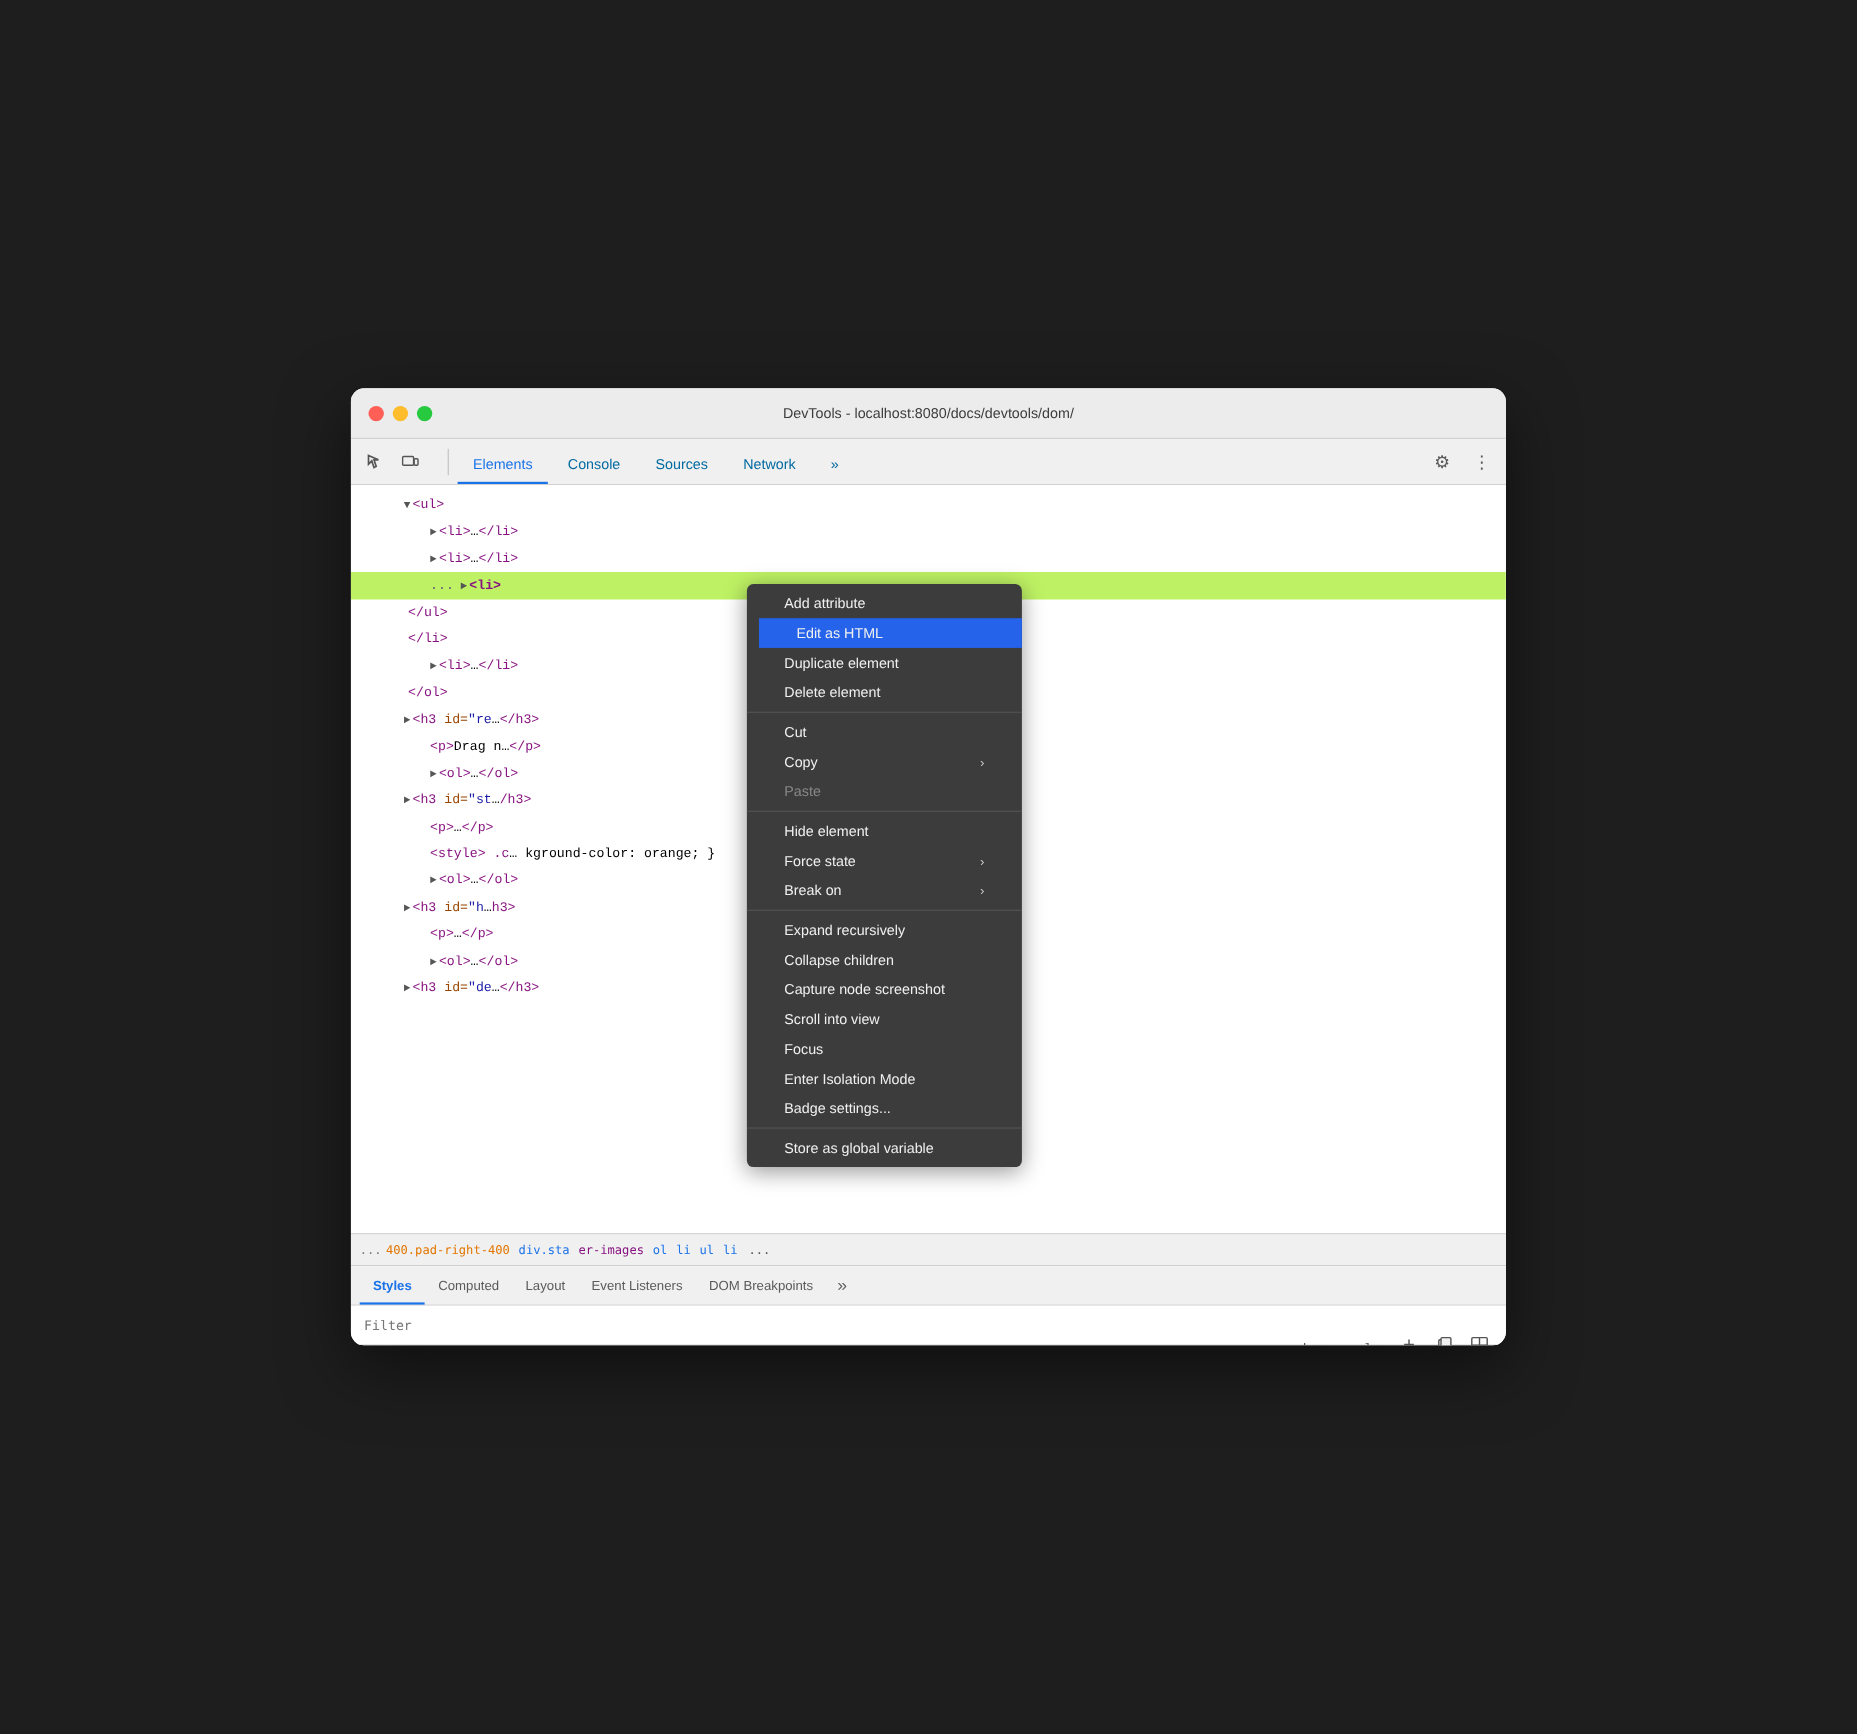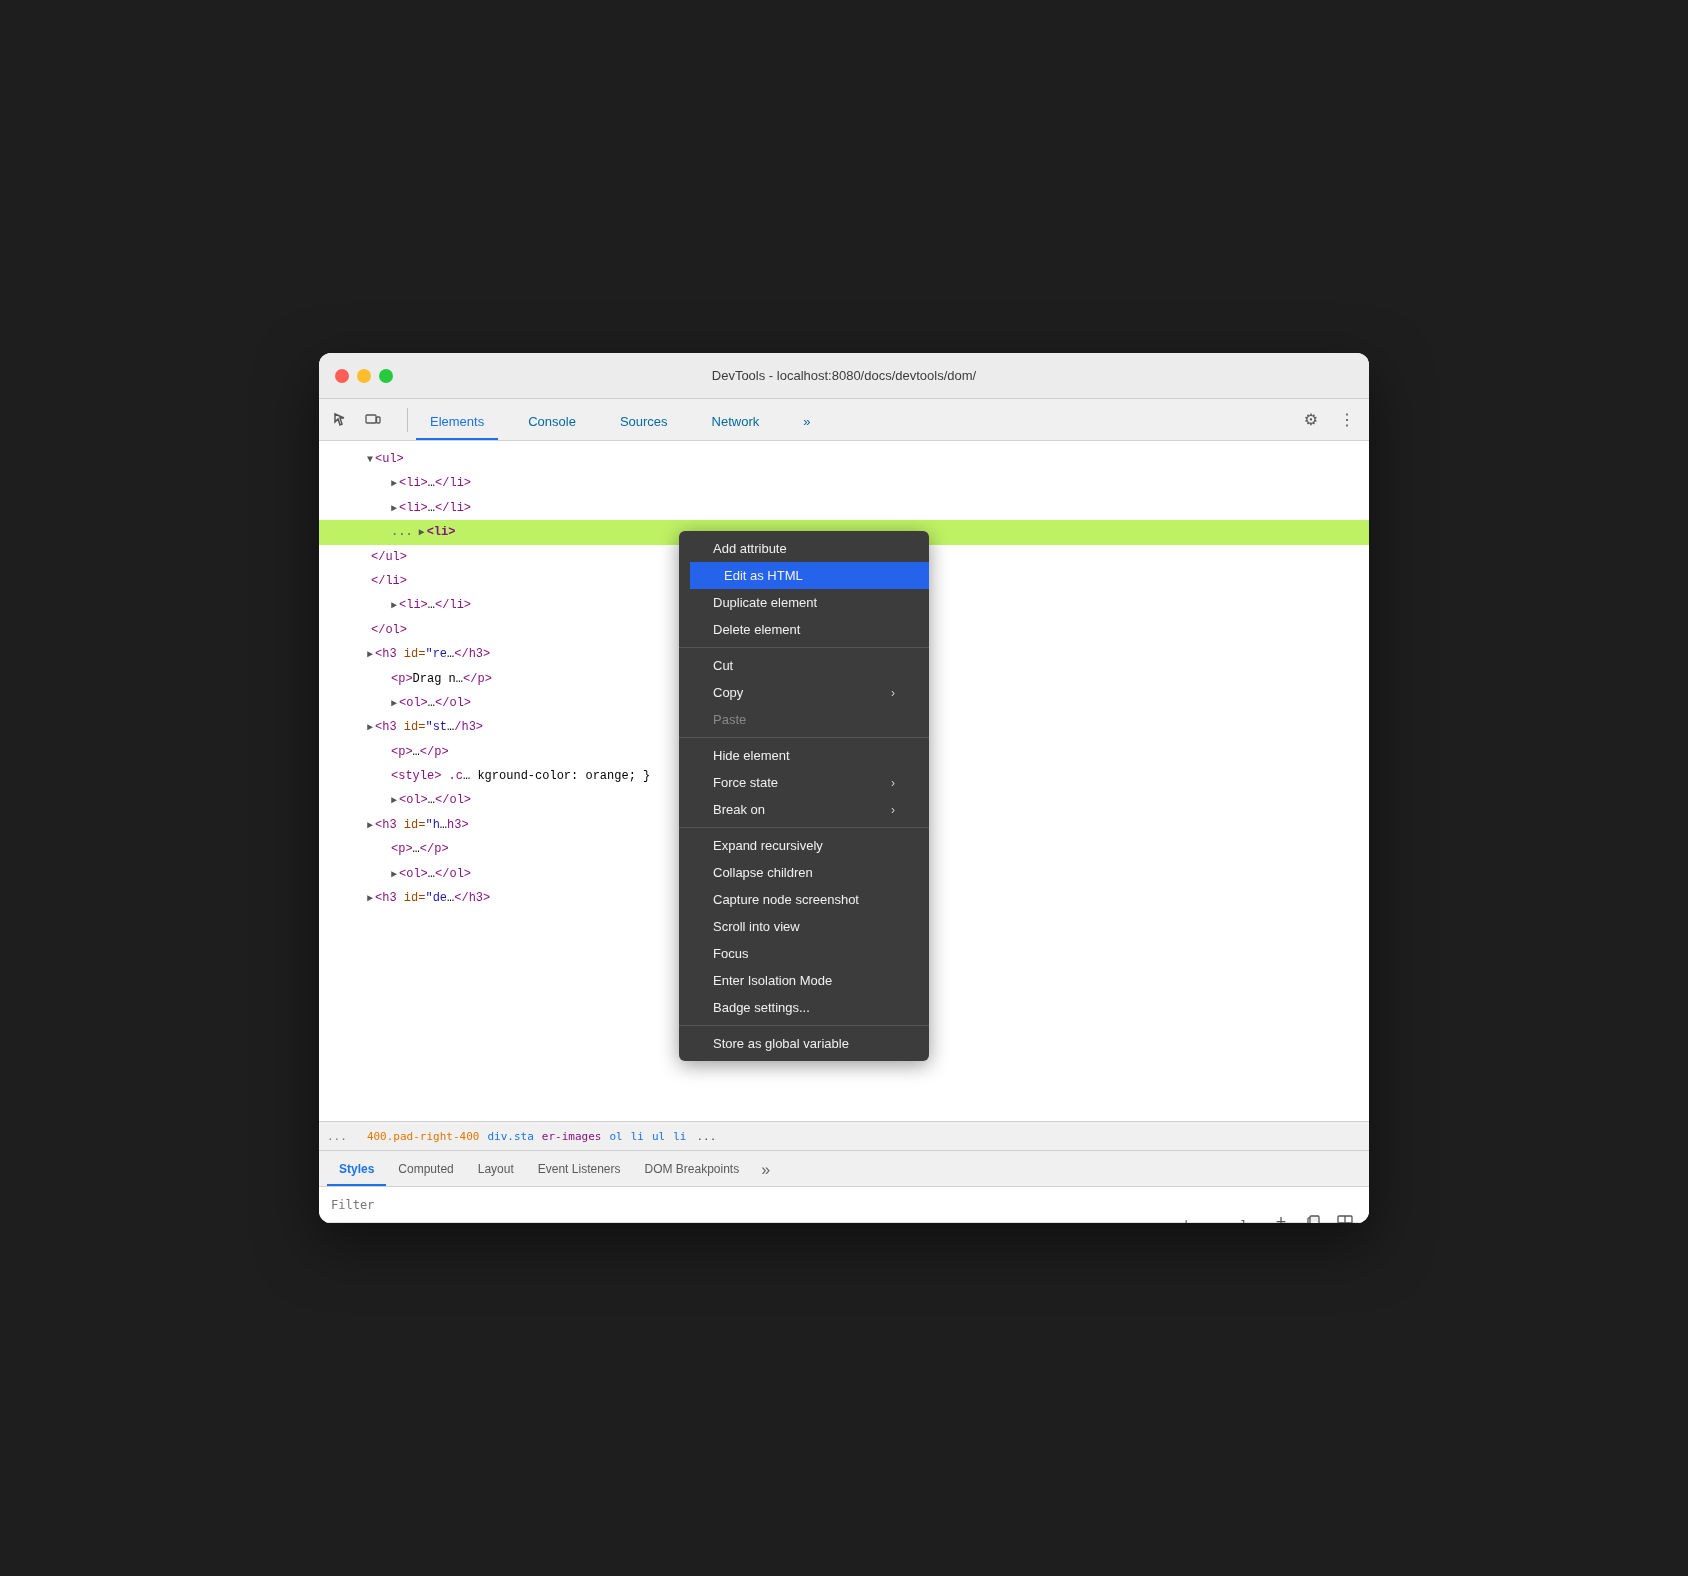--- a/index.html
+++ b/index.html
@@ -77,21 +77,21 @@
     .toolbar-divider {
       width: 1px;
       height: 24px;
       background: #c0c0c0;
       margin: 0 8px;
     }
     .toolbar-tabs {
       display: flex;
       height: 100%;
       align-items: flex-end;
-      gap: 16px;
+      gap: 4px;
     }
     .toolbar-tab {
       padding: 0 14px;
       height: 36px;
       display: flex;
       align-items: center;
       font-size: 13px;
       color: #0369a1;
       cursor: pointer;
       border-bottom: 2px solid transparent;
@@ -453,21 +453,21 @@
         <div class="context-menu-separator"></div>
         <div class="context-menu-item">
           <span>Store as global variable</span>
         </div>
       </div>
     </div>
   </div>
 
   <div class="breadcrumb-bar">
     <span class="breadcrumb-dots">...</span>
-    <span style="color:#e37600;cursor:pointer;margin-left:16px;">400.pad-right-400</span>
+    <span style="color:#e37600;cursor:pointer;">400.pad-right-400</span>
     <span style="color:#555"> </span>
     <span class="breadcrumb-item">div.sta</span>
     <span style="color:#555"> </span>
     <span class="breadcrumb-item purple">er-images</span>
     <span style="color:#555"> </span>
     <span class="breadcrumb-item">ol</span>
     <span style="color:#555"> </span>
     <span class="breadcrumb-item">li</span>
     <span style="color:#555"> </span>
     <span class="breadcrumb-item">ul</span>

